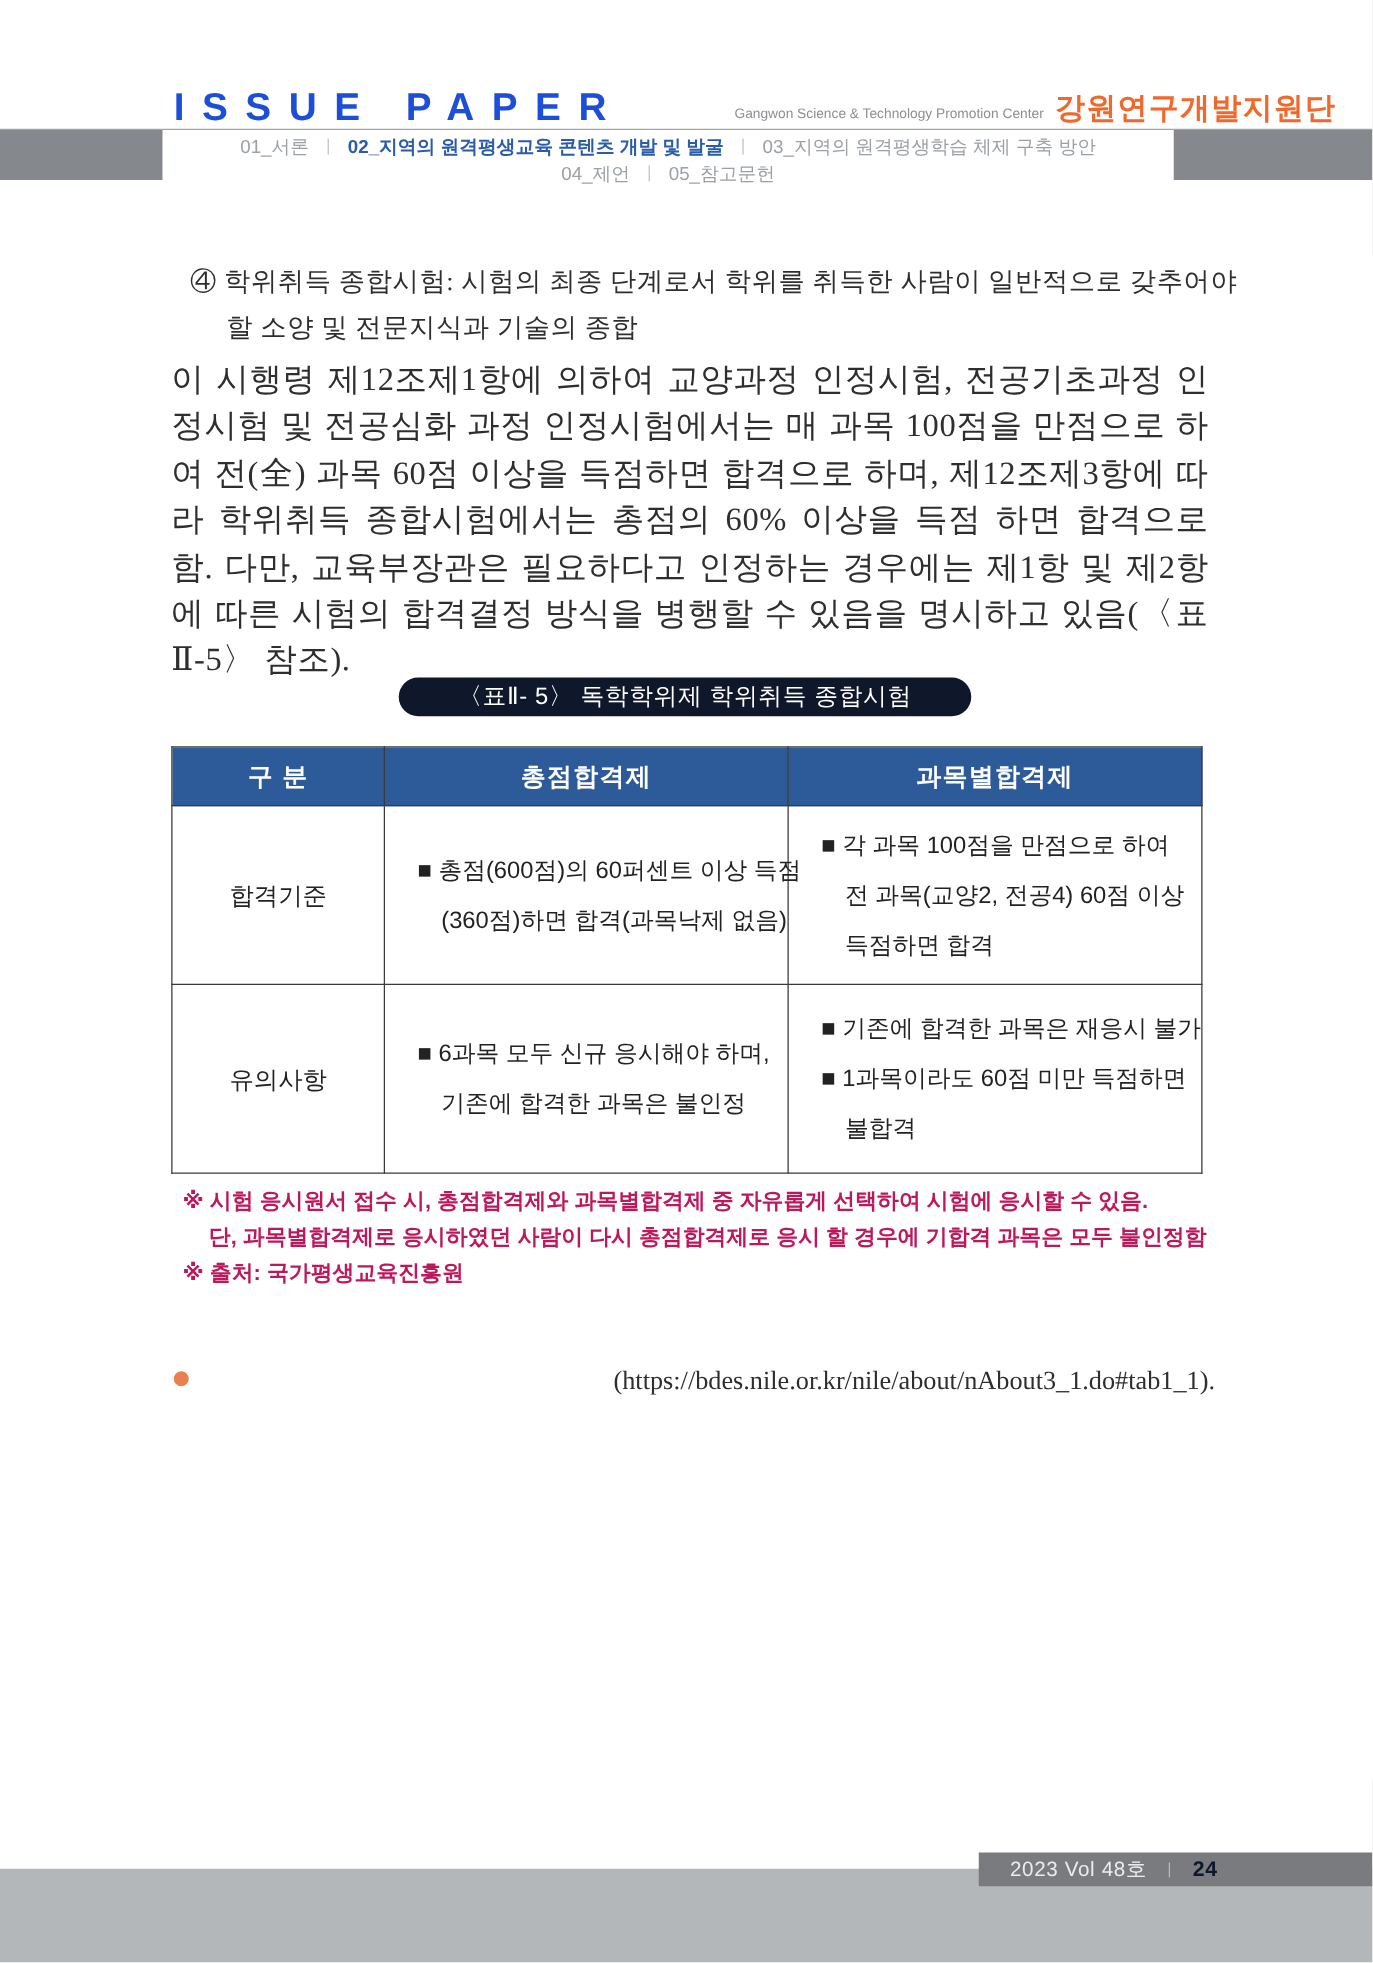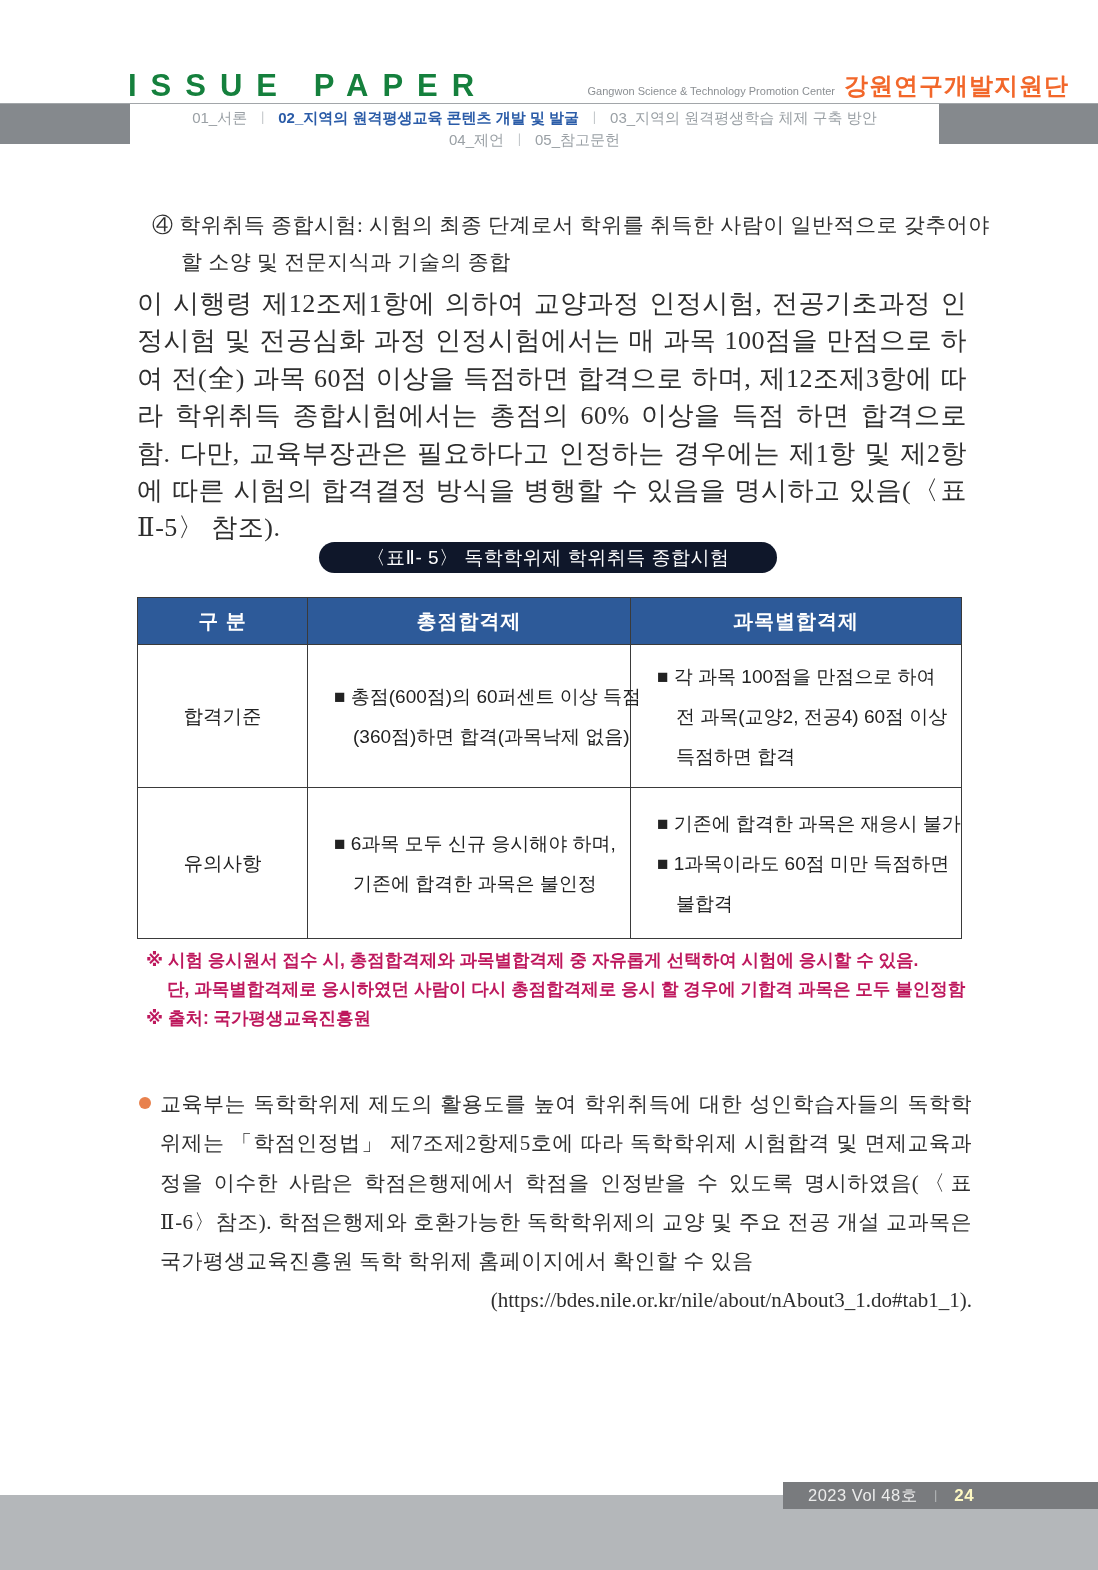--- a/index.html
+++ b/index.html
@@ -4,22 +4,22 @@
 <style>
   html,body { margin:0; padding:0; background:#e9e9e9; }
   .page {
     position:relative; width:1098px; height:1570px; margin:0 auto;
     background:#ffffff; overflow:hidden;
     font-family:"Liberation Sans","DejaVu Sans",sans-serif;
     color:#2b2b2b;
   }
   
   .issue-paper {
-    position:absolute; left:128px; top:68px;
-    font-size:31px; font-weight:600; letter-spacing:14px; color:#15803d;
+    position:absolute; left:139px; top:68px;
+    font-size:31px; font-weight:600; letter-spacing:14px; color:#1d4ed8;
   }
   .header-right {
     position:absolute; right:29px; top:70px; display:flex; align-items:flex-end;
   }
   .header-right .en {
     font-size:11px; color:#8b8f93; margin-right:9px; padding-bottom:5px;
   }
   .header-right .brand {
     font-size:24px; font-weight:bold; color:#f2672a; letter-spacing:1px;
   }
@@ -84,21 +84,21 @@
   }
   .url-line { text-align:right; letter-spacing:0; }
   
   .footer-band { position:absolute; left:0; top:1495px; width:1098px; height:75px; background:#b4b7ba; }
   .footer-box {
     position:absolute; left:783px; top:1482px; width:315px; height:27px;
     background:#797b7e; color:#ececec; font-size:16.5px; line-height:27px;
     padding-left:25px; box-sizing:border-box; letter-spacing:0.5px;
   }
   .footer-box .sep { color:#b9bbbd; margin:0 11px; font-size:14px; }
-  .footer-box .pagenum { color:#fef9c3; font-weight:bold; font-size:17px; }
+  .footer-box .pagenum { color:#0f172a; font-weight:bold; font-size:17px; }
 </style>
 </head>
 <body>
 
 <div class="page">
 
   <div class="issue-paper">ISSUE PAPER</div>
   <div class="header-right">
     <span class="en">Gangwon Science &amp; Technology Promotion Center</span>
     <span class="brand">강원연구개발지원단</span>
@@ -162,21 +162,20 @@
     </table>
 
   <div class="notes">
     <div>※ 시험 응시원서 접수 시, 총점합격제와 과목별합격제 중 자유롭게 선택하여 시험에 응시할 수 있음.</div>
     <div class="indent">단, 과목별합격제로 응시하였던 사람이 다시 총점합격제로 응시 할 경우에 기합격 과목은 모두 불인정함</div>
     <div>※ 출처: 국가평생교육진흥원</div>
   </div>
 
   <div class="bullet-dot"></div>
   <div class="bullet-para serif">
-    <span>교육부는 독학학위제 제도의 활용도를 높여 학위취득에 대한 성인학습자들의 독학학위제는 「학점인정법」 제7조제2항제5호에 따라 독학학위제 시험합격 및 면제교육과정을 이수한 사람은 학점은행제에서 학점을 인정받을 수 있도록 명시하였음(〈표Ⅱ-6〉참조). 학점은행제와 호환가능한 독학학위제의 교양 및 주요 전공 개설 교과목은 국가평생교육진흥원 독학 학위제 홈페이지에서 확인할 수 있음</span>
     <div class="url-line">(https://bdes.nile.or.kr/nile/about/nAbout3_1.do#tab1_1).</div>
   </div>
 
   <div class="footer-band"></div>
   <div class="footer-box">
     <span>2023 Vol 48호</span><span class="sep">ㅣ</span><span class="pagenum">24</span>
   </div>
 
 </div>
 

